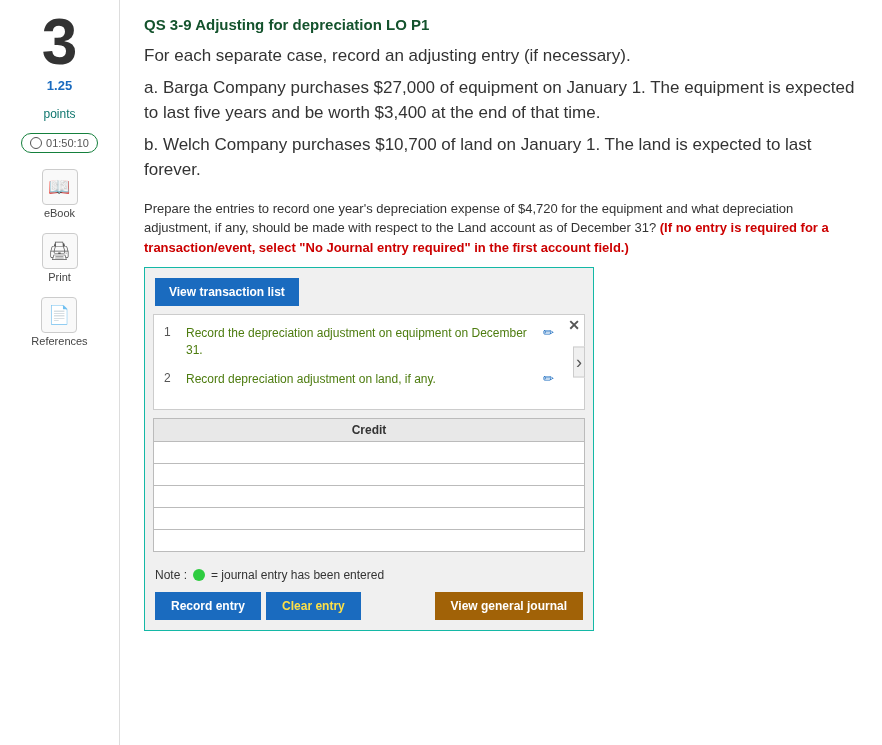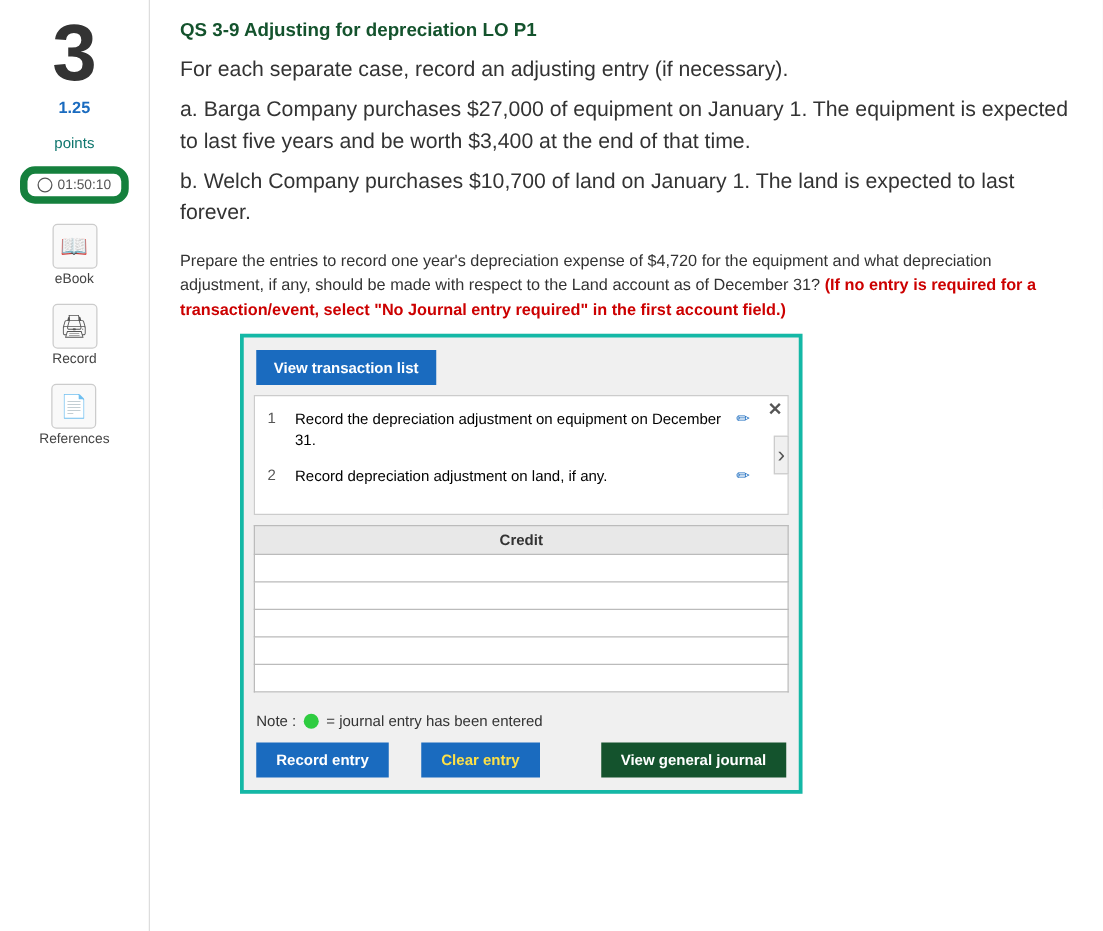--- a/index.html
+++ b/index.html
@@ -43,21 +43,21 @@
       color: #1a6bbf;
       font-size: 13px;
       font-weight: bold;
     }
     .points-label {
       color: #0f766e;
       font-size: 12px;
     }
     .timer-badge {
       background: #fff;
-      border: 6px solid #15803d;
+      border: 1px solid #15803d;
       border-radius: 12px;
       padding: 3px 8px;
       font-size: 11px;
       color: #555;
       display: flex;
       align-items: center;
       gap: 4px;
       margin-bottom: 16px;
     }
     .timer-icon {
@@ -119,26 +119,25 @@
       line-height: 1.5;
       margin-bottom: 10px;
     }
     .instruction-text .red-text {
       color: #cc0000;
       font-weight: bold;
     }
 
     
     .transaction-panel {
-      border: 3px solid #14b8a6;
+      border: 1px solid #14b8a6;
       background: #f0f0f0;
       padding: 0;
       width: 450px;
       position: relative;
-      margin-left: 48px;
     }
     .view-transaction-btn {
       background: #1a6bbf;
       color: #fff;
       border: none;
       padding: 7px 14px;
       font-size: 12px;
       font-weight: bold;
       cursor: pointer;
       margin: 10px 0 0 10px;
@@ -171,21 +170,21 @@
       margin-bottom: 12px;
       gap: 8px;
     }
     .entry-num {
       font-size: 12px;
       color: #555;
       min-width: 14px;
     }
     .entry-desc {
       font-size: 12px;
-      color: #000000;
+      color: #4d7c0f;
       flex: 1;
       line-height: 1.4;
     }
     .edit-icon {
       color: #1a6bbf;
       cursor: pointer;
       font-size: 13px;
     }
     .chevron-right {
       position: absolute;
@@ -244,42 +243,42 @@
     .note-dot {
       width: 12px;
       height: 12px;
       background: #2ecc40;
       border-radius: 50%;
       display: inline-block;
     }
     .bottom-buttons {
       display: flex;
       padding: 6px 10px 10px 10px;
-      gap: 26px;
+      gap: 5px;
     }
     .btn-record {
       background: #1a6bbf;
       color: #fff;
       border: none;
       padding: 7px 16px;
       font-size: 12px;
       font-weight: bold;
       cursor: pointer;
     }
     .btn-clear {
       background: #1a6bbf;
       color: #fde047;
       border: none;
       padding: 7px 16px;
       font-size: 12px;
       font-weight: bold;
       cursor: pointer;
     }
     .btn-view-journal {
-      background: #14532d;
+      background: #a16207;
       color: #fff;
       border: none;
       padding: 7px 16px;
       font-size: 12px;
       font-weight: bold;
       cursor: pointer;
       margin-left: auto;
     }
   </style>
 </head>
@@ -296,21 +295,21 @@
     <div class="timer-badge">
       <span class="timer-icon"></span>
       <span>01:50:10</span>
     </div>
     <div class="sidebar-tool">
       <div class="sidebar-tool-icon">📖</div>
       <span class="sidebar-tool-label">eBook</span>
     </div>
     <div class="sidebar-tool">
       <div class="sidebar-tool-icon">🖨</div>
-      <span class="sidebar-tool-label">Record</span>
+      <span class="sidebar-tool-label">Print</span>
     </div>
     <div class="sidebar-tool">
       <div class="sidebar-tool-icon">📄</div>
       <span class="sidebar-tool-label">References</span>
     </div>
   </div>
 
   <div class="main-content">
     <div class="question-title">QS 3-9 Adjusting for depreciation LO P1</div>
 

